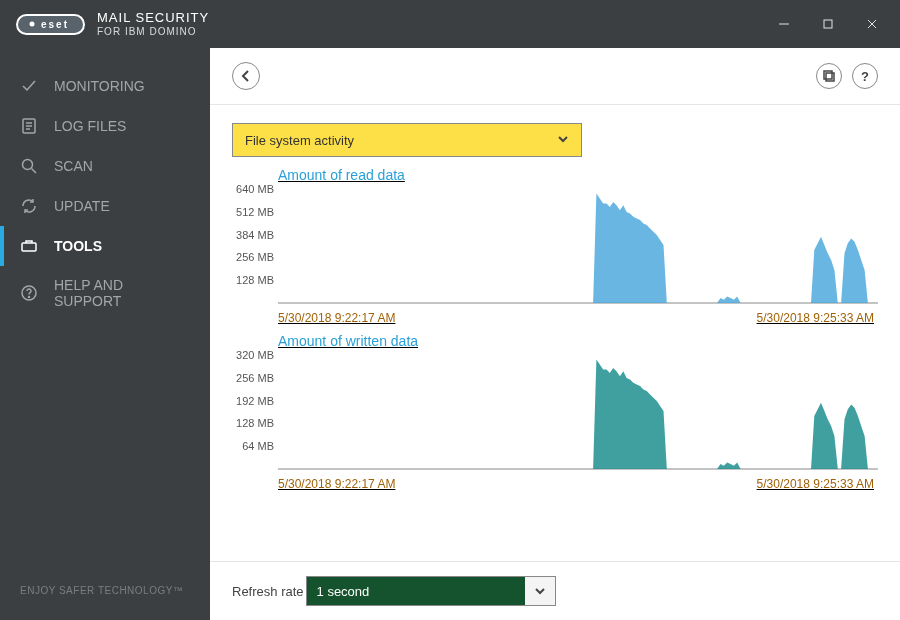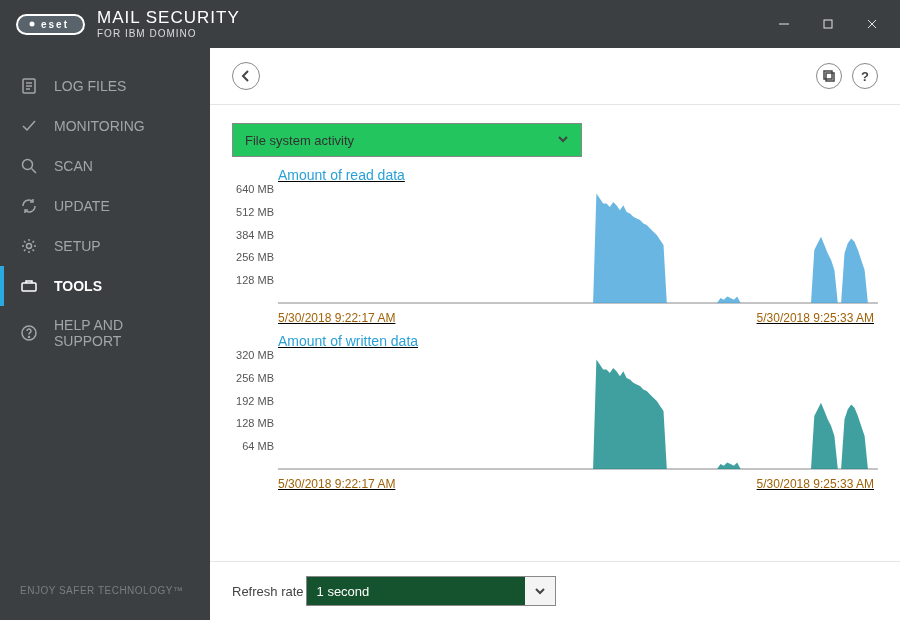--- a/index.html
+++ b/index.html
@@ -1,21 +1,21 @@
 <!DOCTYPE html>
 <html><head>
 <meta charset="utf-8">
 <style>
   * { margin:0; padding:0; box-sizing:border-box; font-family:"Segoe UI", Arial, sans-serif; }
   html,body { height:100%; }
   body { width:900px; height:620px; background:#fff; overflow:hidden; }
 
   .titlebar { height:48px; background:#3c3f42; display:flex; align-items:center; color:#fff; padding:0 10px 0 16px; }
   .brand { display:flex; align-items:center; gap:12px; }
-  .brand-word { font-size:17px; font-weight:300; letter-spacing:1px; line-height:1; }
+  .brand-word { font-size:13px; font-weight:300; letter-spacing:1px; line-height:1; }
   .brand-sub { font-size:10px; letter-spacing:1px; opacity:.8; margin-top:2px; }
   .eset-pill { background:#58636b; color:#fff; font-size:10px; font-weight:bold; letter-spacing:2px; padding:3px 14px 3px 9px; border:2px solid #fff; border-radius:13px; display:inline-flex; align-items:center; gap:4px; }
   .spacer { flex:1; }
   .win-controls { display:flex; gap:8px; }
   .win-btn { width:36px; height:32px; display:flex; align-items:center; justify-content:center; color:#fff; opacity:.85; }
   .win-btn svg { width:12px; height:12px; }
 
   .body-row { display:flex; height:calc(100% - 48px); }
 
   .sidebar { width:244px; background:#3c3f42; color:#a3a6a8; display:flex; flex-direction:column; padding-top:18px; }
@@ -30,21 +30,21 @@
   .main { flex:1; background:#fff; display:flex; flex-direction:column; }
   .page-header { display:flex; align-items:center; padding:14px 22px; gap:14px; border-bottom:1px solid #e5e5e5; }
   .back-btn { width:28px; height:28px; border:1px solid #888; border-radius:50%; display:flex; align-items:center; justify-content:center; cursor:pointer; }
   .back-btn svg { width:14px; height:14px; stroke:#444; fill:none; stroke-width:2; }
   .page-title { font-size:20px; color:#333; font-weight:400; }
   .hdr-icons { margin-left:auto; display:flex; gap:10px; }
   .hdr-icon-btn { width:26px; height:26px; border:1px solid #888; border-radius:50%; display:flex; align-items:center; justify-content:center; cursor:pointer; }
   .hdr-icon-btn svg { width:12px; height:12px; stroke:#444; fill:none; stroke-width:1.5; }
 
   .content { padding:18px 22px 12px 22px; flex:1; overflow:hidden; }
-  .select { border:1px solid #888; height:34px; display:flex; align-items:center; padding:0 12px; width:350px; font-size:13px; color:#333; background:#22c55e; cursor:pointer; }
+  .select { border:1px solid #888; height:34px; display:flex; align-items:center; padding:0 12px; width:350px; font-size:13px; color:#333; background:#fde047; cursor:pointer; }
   .select .chev { margin-left:auto; }
   .select .chev svg { width:12px; height:12px; stroke:#444; fill:none; stroke-width:2; }
 
   .charts { margin-top:10px; }
   .chart-block { margin-bottom:8px;text-decoration:underline; }
   .chart-title { font-size:14px; color:#29a0d8; margin-left:46px; margin-bottom:0px; }
   .chart-svg { display:block; }
   .time-row { display:flex; justify-content:space-between; font-size:12px; color:#a16207; margin-left:46px; margin-right:4px; margin-top:2px; }
 
   .footer-row { border-top:1px solid #e5e5e5; padding:14px 22px; display:flex; align-items:center; gap:2px; }
@@ -90,63 +90,54 @@
       </div>
   </div>
 </div>
 
 <div class="body-row">
 
   <div class="sidebar">
     <div class="nav-item">
       <span class="nav-icon">
           <svg viewBox="0 0 18 18">
+            <polyline points="3,9 7,13 15,4"></polyline>
+          </svg>
+        </span>
+      <span>MONITORING</span>
+    </div>
+    <div class="nav-item">
+      <span class="nav-icon">
+          <svg viewBox="0 0 18 18">
             <rect x="3" y="2" width="12" height="14" rx="1"></rect>
             <line x1="6" y1="6" x2="12" y2="6"></line>
             <line x1="6" y1="9" x2="12" y2="9"></line>
             <line x1="6" y1="12" x2="10" y2="12"></line>
           </svg>
         </span>
       <span>LOG FILES</span>
     </div>
     <div class="nav-item">
       <span class="nav-icon">
           <svg viewBox="0 0 18 18">
-            <polyline points="3,9 7,13 15,4"></polyline>
-          </svg>
-        </span>
-      <span>MONITORING</span>
-    </div>
-    <div class="nav-item">
-      <span class="nav-icon">
-          <svg viewBox="0 0 18 18">
             <circle cx="7.5" cy="7.5" r="5"></circle>
             <line x1="11.5" y1="11.5" x2="16" y2="16"></line>
           </svg>
         </span>
       <span>SCAN</span>
     </div>
     <div class="nav-item">
       <span class="nav-icon">
           <svg viewBox="0 0 18 18">
             <path d="M3 9a6 6 0 0 1 10-4.5M15 9a6 6 0 0 1-10 4.5"></path>
             <polyline points="13,2 13,5 10,5"></polyline>
             <polyline points="5,16 5,13 8,13"></polyline>
           </svg>
         </span>
       <span>UPDATE</span>
-    </div>
-    <div class="nav-item">
-      <span class="nav-icon">
-          <svg viewBox="0 0 18 18">
-            <circle cx="9" cy="9" r="2.5"></circle>
-            <path d="M9 2v2M9 14v2M2 9h2M14 9h2M4 4l1.5 1.5M12.5 12.5L14 14M14 4l-1.5 1.5M5.5 12.5L4 14"></path>
-          </svg>
-        </span>
-      <span>SETUP</span>
     </div>
     <div class="nav-item active">
       <span class="nav-icon">
           <svg viewBox="0 0 18 18">
             <rect x="2" y="6" width="14" height="8" rx="1"></rect>
             <path d="M6 6V4h6v2"></path>
           </svg>
         </span>
       <span>TOOLS</span>
     </div>

